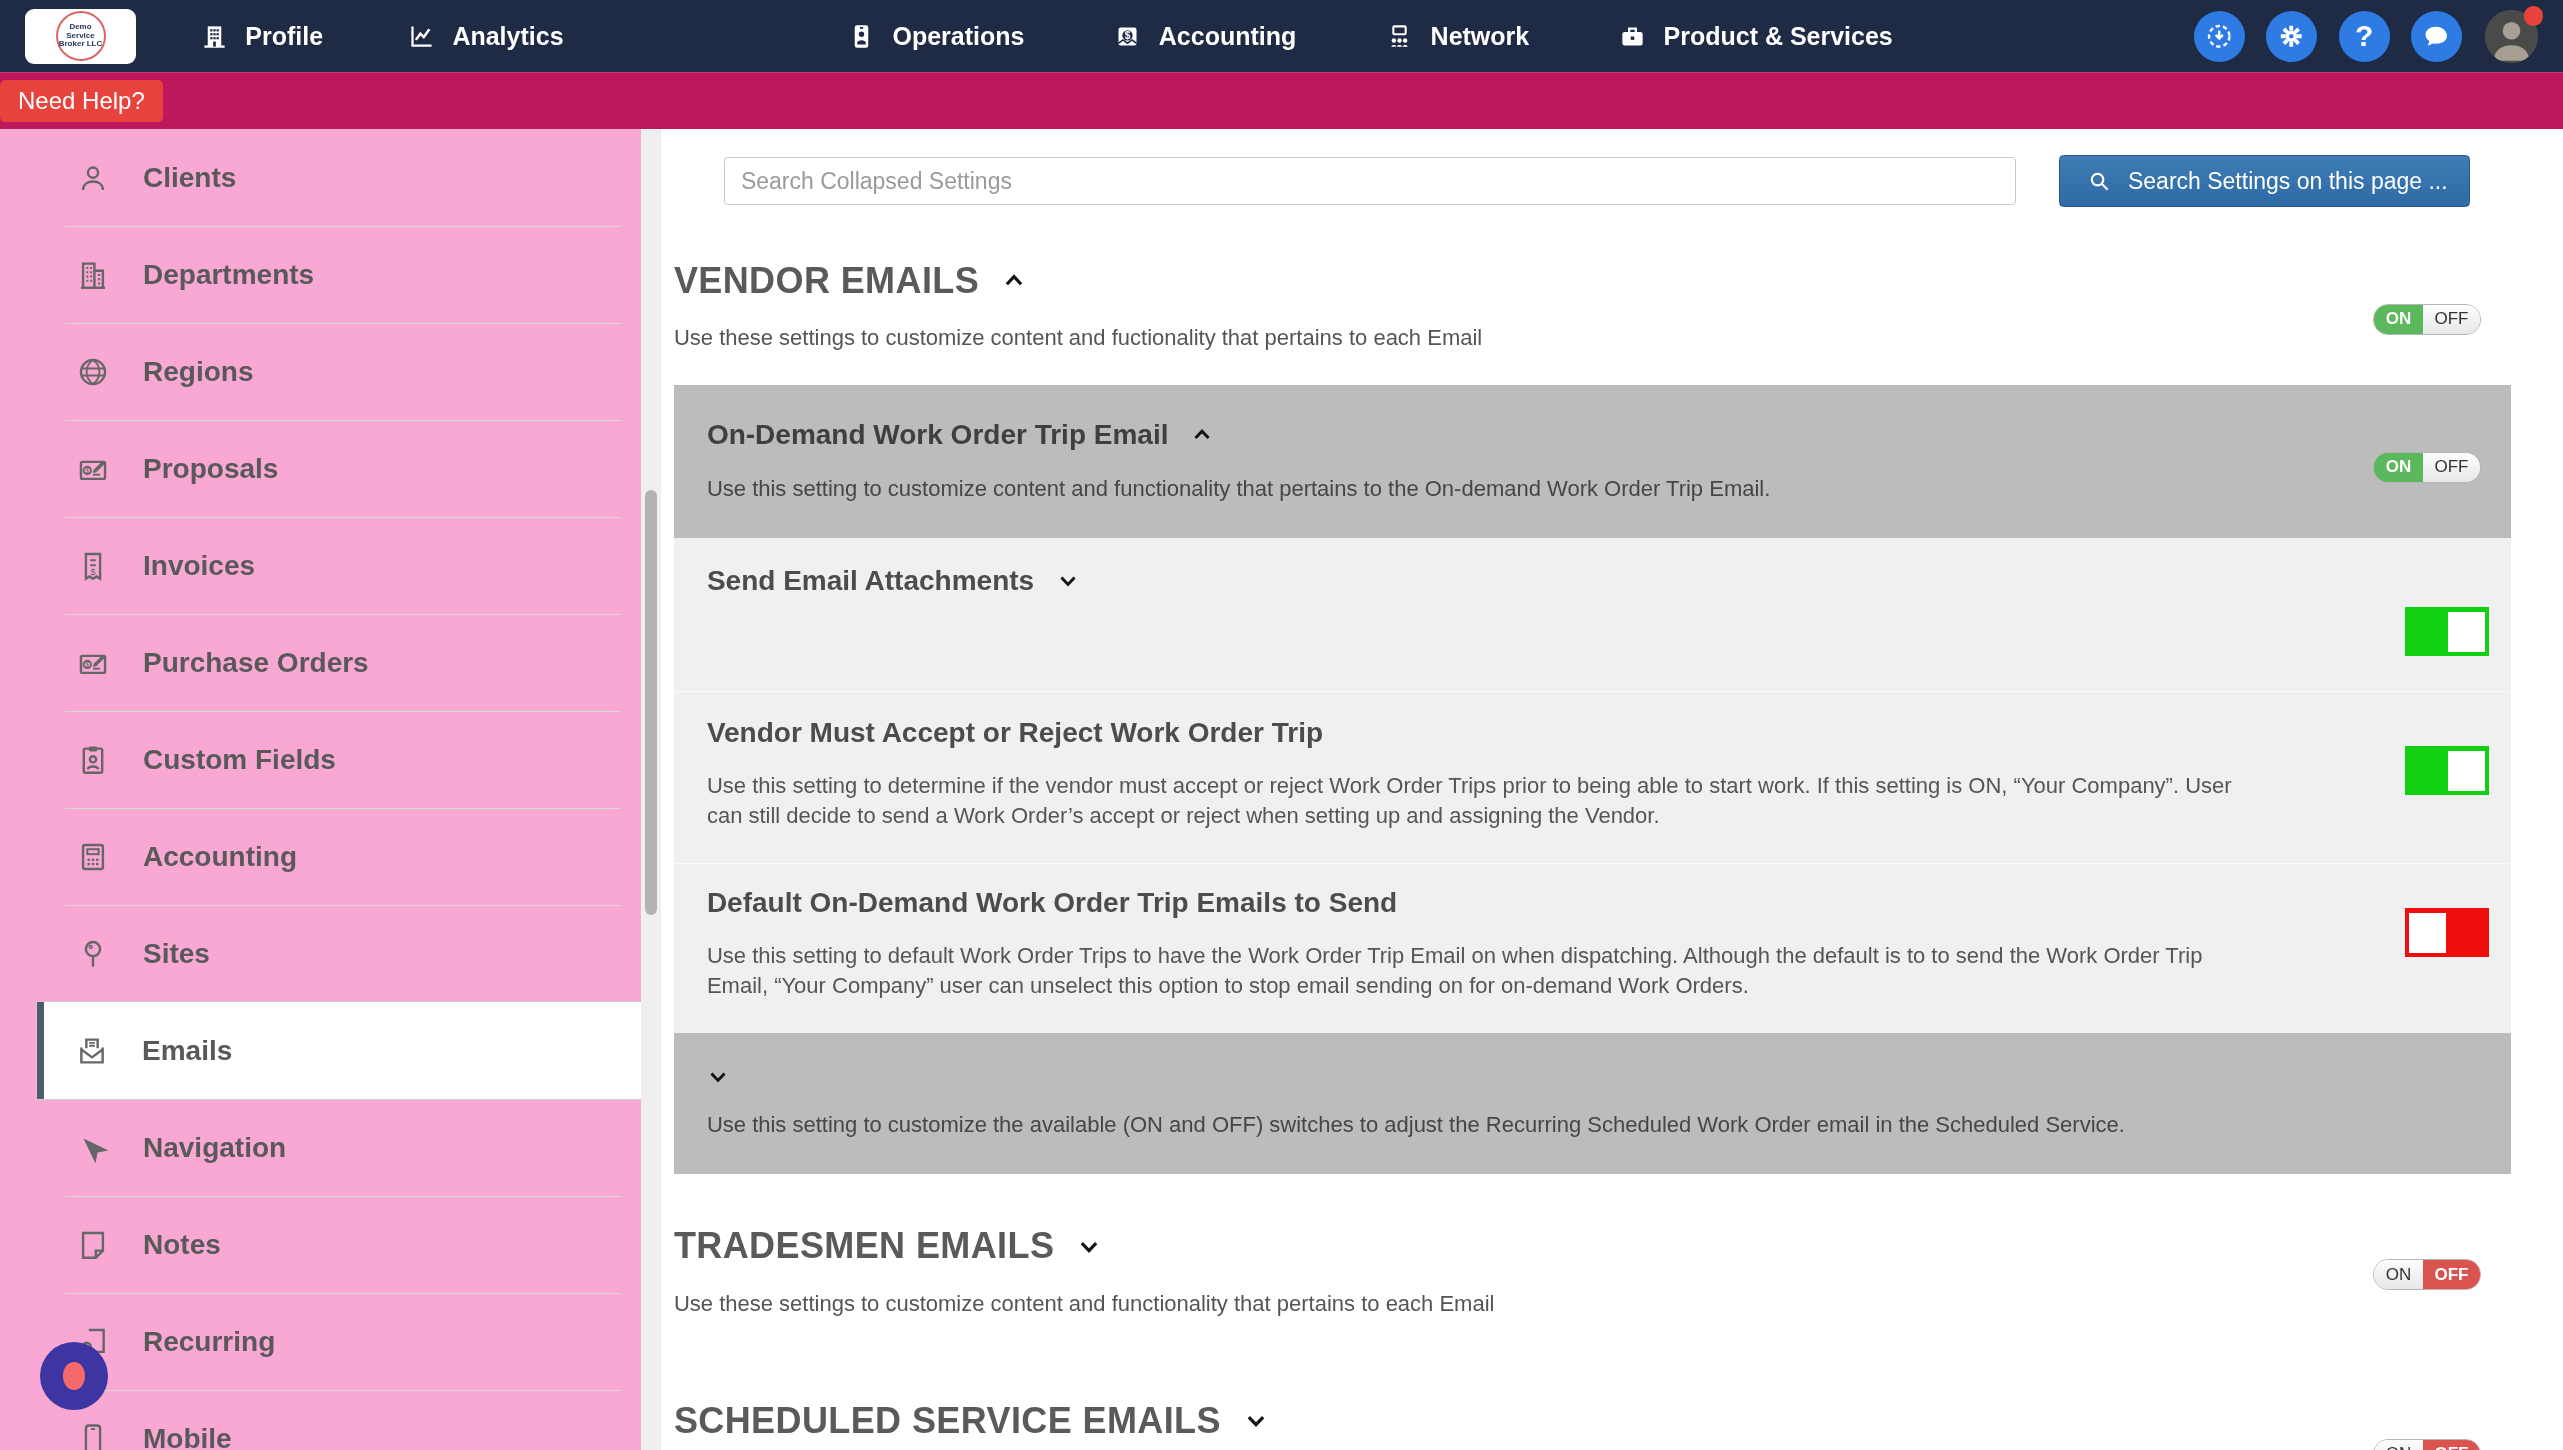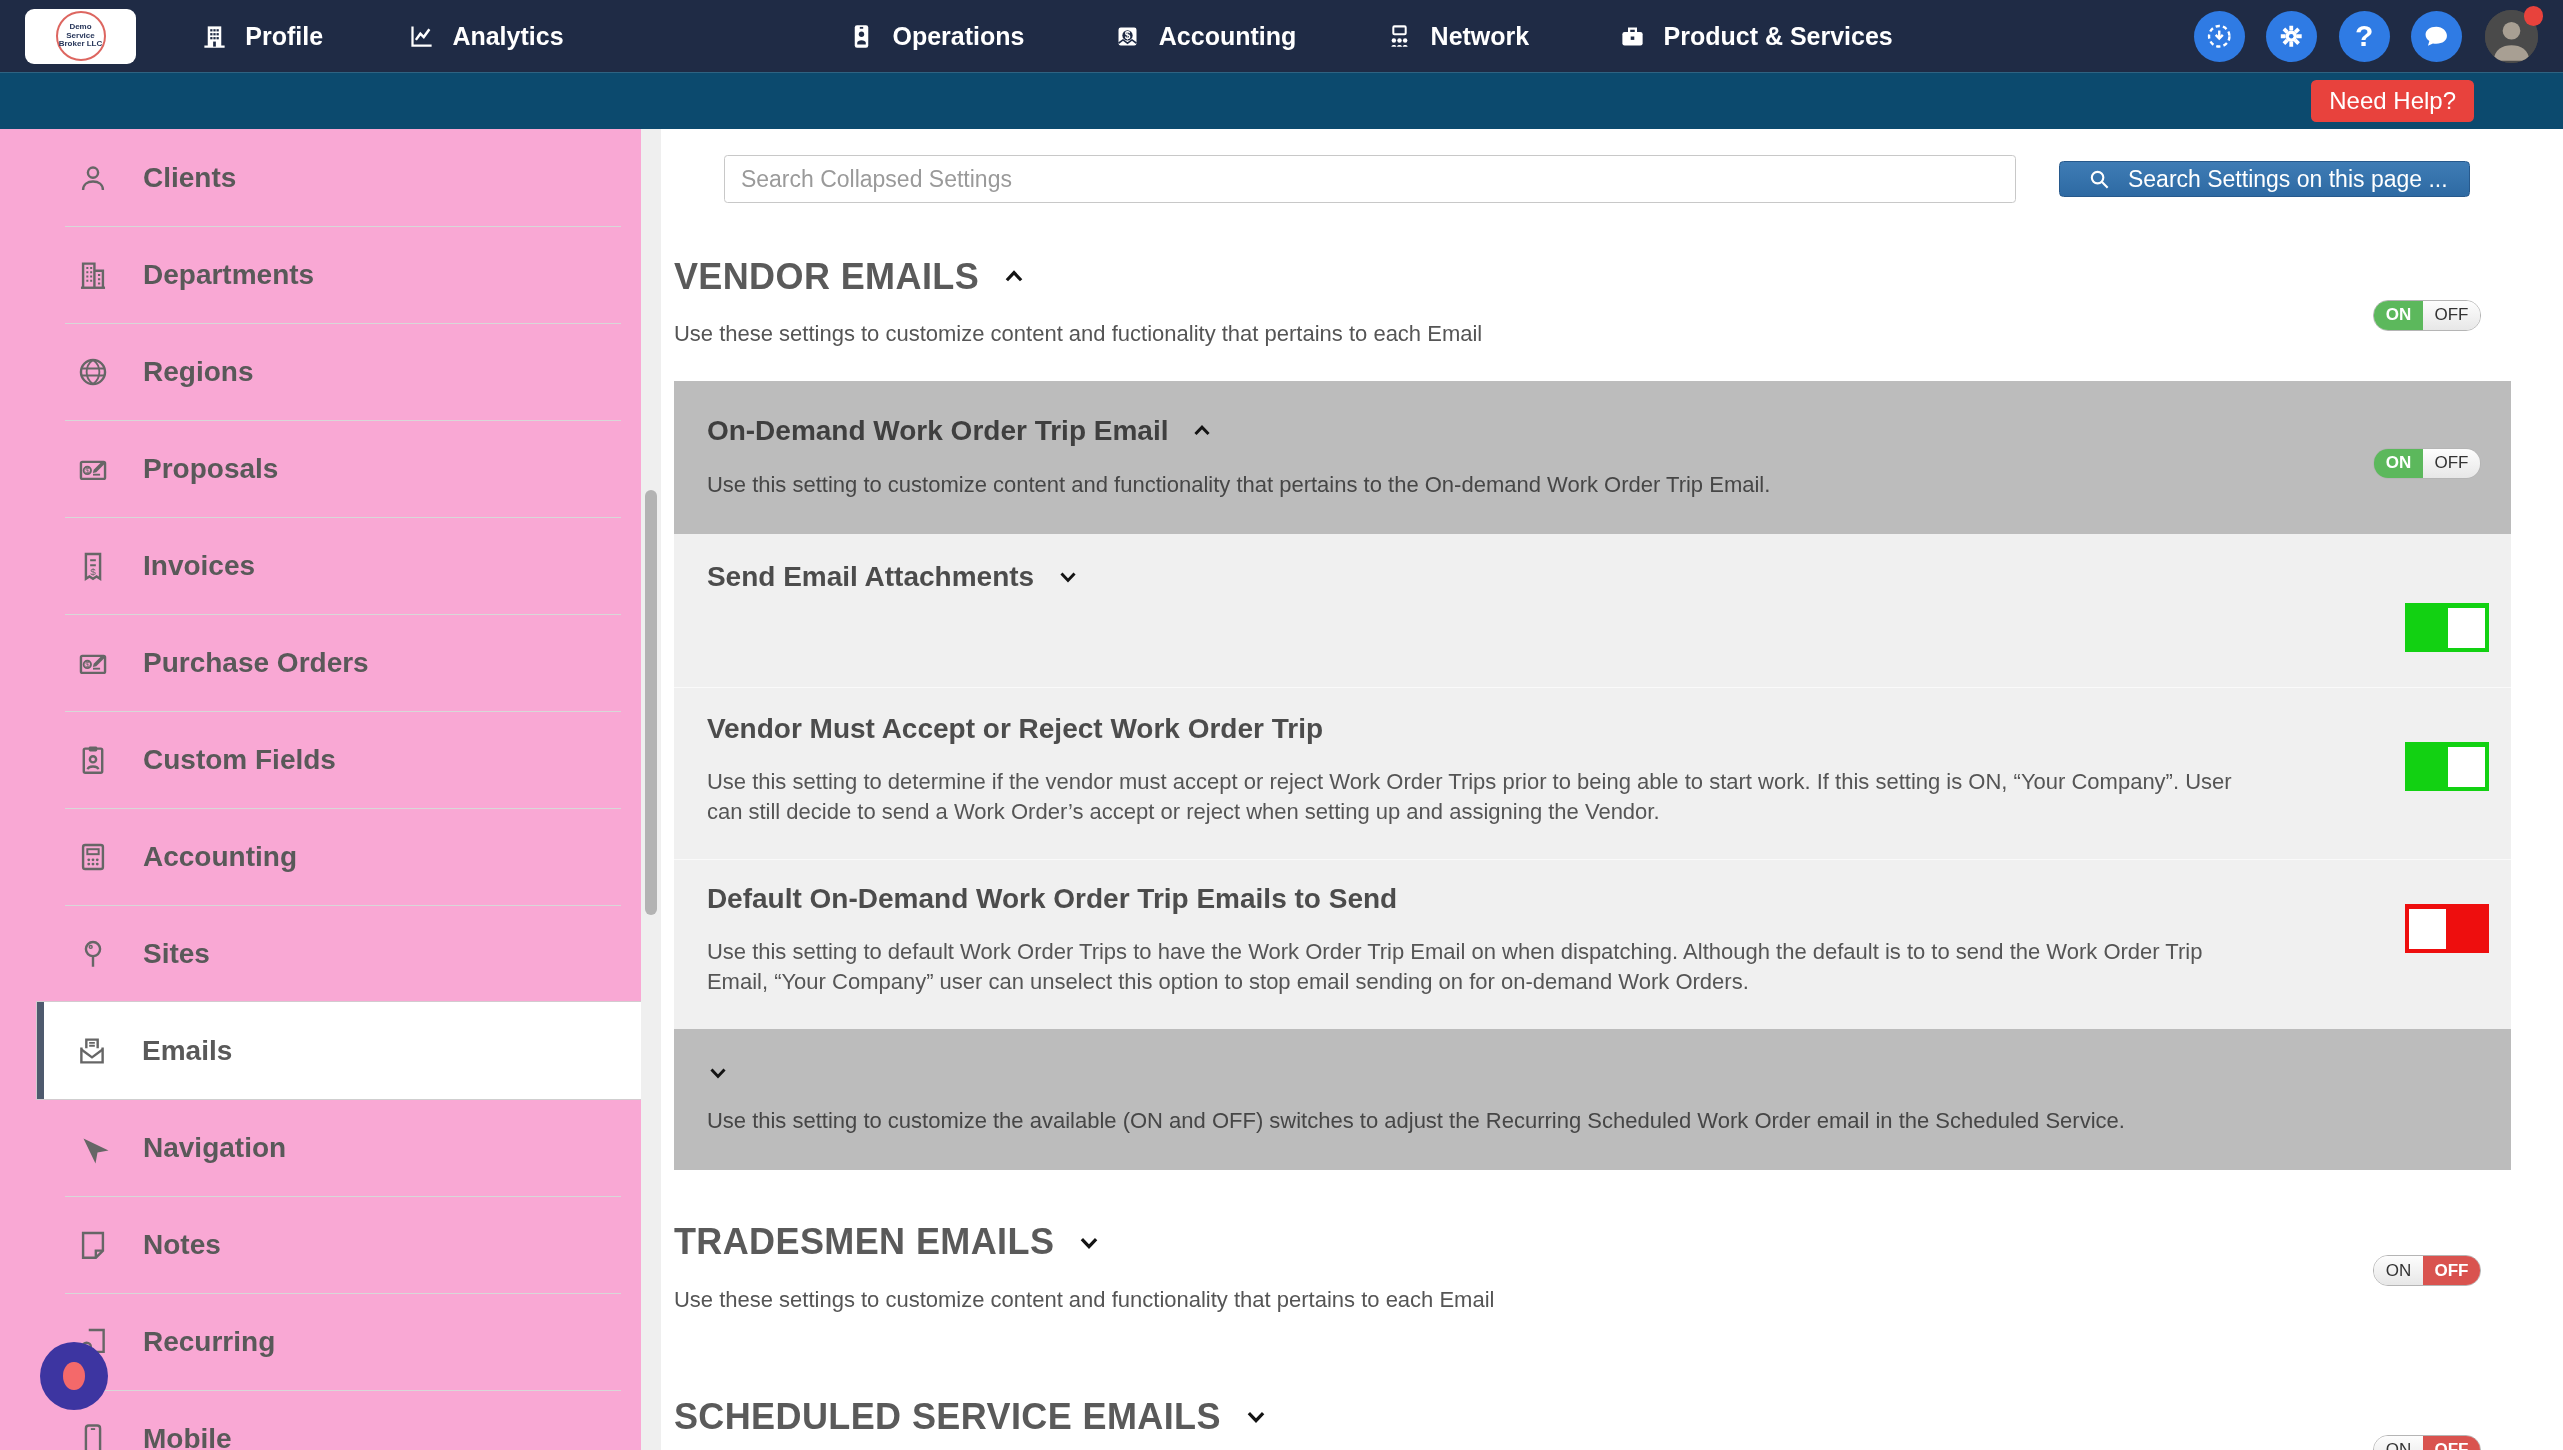--- a/index.html
+++ b/index.html
@@ -14,22 +14,22 @@
   .nav-left{display:flex;gap:80px;margin-left:60px;}
   .nav-center{display:flex;gap:85px;margin:0 auto;}
   .nav-item{display:flex;align-items:center;gap:13.3px;color:#fff;font-size:25px;font-weight:600;cursor:pointer;white-space:nowrap;}
   .hdr-right{display:flex;align-items:center;}
   .cbtn{width:51px;height:51px;border-radius:50%;background:#2f7be4;border:none;margin-left:21.4px;
     display:flex;align-items:center;justify-content:center;cursor:pointer;padding:0;color:#fff;}
   .qmark{font-size:30px;font-weight:700;color:#fff;line-height:1;}
   .avatar{width:53px;height:53px;border-radius:50%;background:#4a4a4a;margin-left:23px;position:relative;cursor:pointer;}
   .avatar svg{border-radius:50%;}
   .avatar .dot{position:absolute;top:-3.6px;right:-5.3px;width:19.6px;height:19.6px;border-radius:50%;background:#e8423c;}
-  .subbar{height:57px;background:#0c4a6e;border-top:0.9px solid rgba(255,255,255,.14);
-    display:flex;align-items:center;justify-content:flex-end;padding-right:89px;box-sizing:border-box;}
+  .subbar{height:57px;background:#be185d;border-top:0.9px solid rgba(255,255,255,.14);
+    display:flex;align-items:center;justify-content:flex-start;padding-right:89px;box-sizing:border-box;}
   .need-help{background:#e8423d;color:#fff;font-size:24px;border:none;border-radius:5.3px;padding:7.1px 18px;cursor:pointer;}
 
   
   .body{display:flex;height:1322px;}
   .sidebar{width:641px;background:#f9a8d4;position:relative;flex:none;overflow:hidden;}
   .side-list{list-style:none;margin:0;padding:0;}
   .side-item{height:97px;display:flex;align-items:center;padding-left:75px;gap:32px;position:relative;cursor:pointer;box-sizing:border-box;}
   .side-item+.side-item::before{content:"";position:absolute;top:0;left:65px;right:19.6px;height:0.9px;background:#d8d8d8;}
   .side-item.active{background:#fff;box-shadow:0 0 0 0.9px #cfcfcf;border-left:7.1px solid #4e5a6e;
     margin-left:37px;padding-left:30px;z-index:2;}
@@ -43,21 +43,21 @@
   .launcher{position:absolute;left:40px;top:1342px;width:68px;height:68px;border-radius:50%;
     background:#3d35a1;border:none;cursor:pointer;z-index:5;display:flex;align-items:center;justify-content:center;padding:0;}
   .launcher-dot{width:21.4px;height:28px;border-radius:50%;background:#f4696a;display:block;}
 
   
   .main{flex:1;background:#fff;padding:0 52px 0 13.3px;box-sizing:border-box;overflow:hidden;}
   .search-row{margin:26px 0 0 50px;display:flex;align-items:center;}
   .search-input{width:1292px;height:48px;border:0.9px solid #c8c8c8;border-radius:3.6px;font-size:23px;
     padding:0 16px;box-sizing:border-box;color:#15803d;font-family:inherit;}
   .search-input::placeholder{color:#9a9a9a;}
-  .search-btn{margin-left:43px;height:36px;padding:0 21.4px;border:0.9px solid #27598c;border-radius:4.4px;
+  .search-btn{margin-left:43px;height:52px;padding:0 21.4px;border:0.9px solid #27598c;border-radius:4.4px;
     background:linear-gradient(#3f7cb5,#2e6aa3);color:#fff;font-size:23px;display:flex;align-items:center;gap:10.7px;cursor:pointer;font-family:inherit;}
 
   .sec{position:relative;}
   .sec-white{background:#fff;}
   .title-row{display:flex;align-items:center;gap:23px;}
   .h-group{font-size:36px;font-weight:700;color:#5a5a5a;margin:0;letter-spacing:0.4px;}
   .h-row{font-size:28px;font-weight:700;color:#4c4c4c;margin:0;}
   .desc{font-size:22px;color:#555;margin:21.4px 0 0 0;max-width:1540px;line-height:1.38;}
   .chev{display:flex;align-items:center;cursor:pointer;}
 

